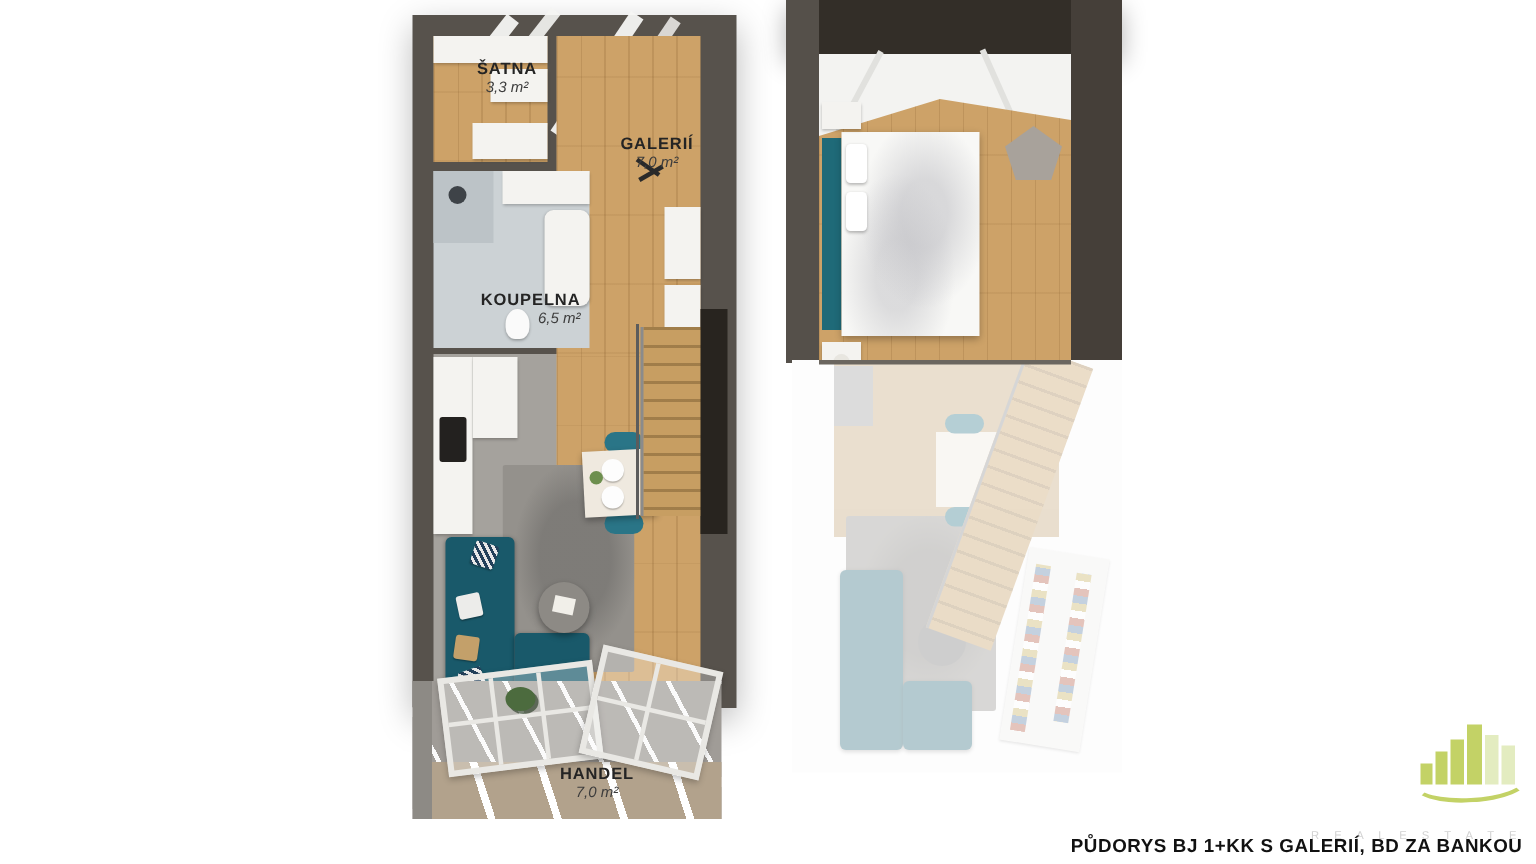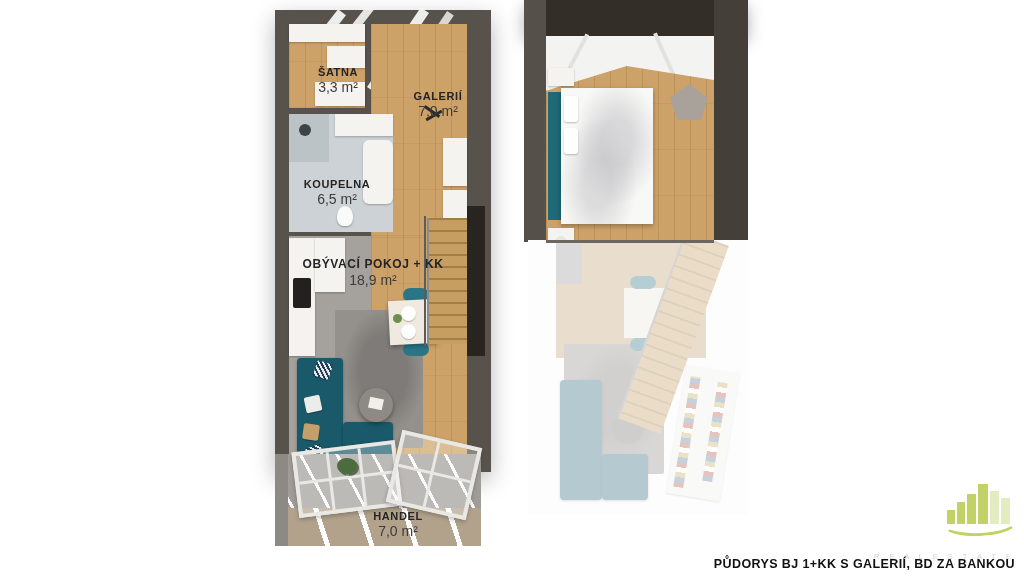--- a/index.html
+++ b/index.html
@@ -20,21 +20,21 @@
        background-image:radial-gradient(ellipse at 55% 45%,rgba(60,60,60,.25) 0 35%,transparent 60%);}
   .sofa{background:#19596a;border-radius:4px;box-shadow:0 1px 3px rgba(0,0,0,.35);}
   .pillow{position:absolute;width:16px;height:16px;border-radius:2px;box-shadow:0 1px 1px rgba(0,0,0,.3);}
   .pillow.striped{background:repeating-linear-gradient(45deg,#23405a 0 2px,#e8e8e8 2px 4px);}
   .pillow.white{background:#ececea;}
   .pillow.tan{background:#c3a06a;}
 
   
   .room-label{position:absolute;text-align:center;color:#242424;line-height:1.15;pointer-events:none;}
   .room-label .rname{font-weight:bold;font-size:11px;letter-spacing:.6px;}
-  .room-label .rarea{font-size:14px;color:#3c3c3c;}
+  .room-label .rarea{font-size:10px;color:#3c3c3c;font-style:italic;}
   .room-label.big .rname{font-size:12px;}
 
   
   .footer{position:absolute;right:9px;bottom:5px;width:480px;text-align:right;}
   .wm{position:absolute;right:0;color:#c9c9c9;pointer-events:none;}
   .wm1{bottom:22px;font-size:15px;font-weight:bold;letter-spacing:1px;}
   .wm2{bottom:10px;font-size:7.5px;letter-spacing:4px;color:#d2d2d2;}
   .title{position:relative;font-weight:bold;font-size:12.5px;color:#111;letter-spacing:.4px;margin-top:13px;}
   .disclaimer{position:relative;font-size:8.3px;color:#1d1d1d;letter-spacing:.2px;margin-top:2px;}
   .logo{position:relative;display:inline-block;width:74px;height:56px;margin-bottom:2px;}
@@ -126,35 +126,31 @@
       <div class="mull-v" style="left:62px;"></div>
       <div class="mull-h" style="top:26px;"></div>
     </div>
     <div class="glass" style="left:118px;top:428px;width:74px;height:66px;transform:rotate(13deg);">
       <div class="mull-v" style="left:33px;"></div>
       <div class="mull-h" style="top:30px;"></div>
     </div>
 
     <div class="abs" style="left:62px;top:448px;width:20px;height:16px;border-radius:50%;background:#4c6b3e;box-shadow:2px 2px 0 rgba(30,50,25,.6);"></div>
 
-    <div class="room-label" style="left:18px;top:30px;width:90px;margin-top:26px;">
+    <div class="room-label" style="left:18px;top:30px;width:90px;">
       <div class="rname">ŠATNA</div>
       <div class="rarea">3,3 m²</div>
     </div>
     <div class="room-label" style="left:118px;top:80px;width:90px;">
       <div class="rname">GALERIÍ</div>
       <div class="rarea">7,0 m²</div>
     </div>
-    <div class="room-label" style="left:12px;top:168px;width:100px;">
+    <div class="room-label" style="left:12px;top:184px;width:100px;text-align:right;">
       <div class="rname">KOUPELNA</div>
       <div class="rarea">6,5 m²</div>
-    </div>
-    <div class="room-label big" style="left:8px;top:248px;width:180px;">
-      <div class="rname">OBÝVACÍ POKOJ + KK</div>
-      <div class="rarea">18,9 m²</div>
     </div>
     <div class="room-label" style="left:78px;top:500px;width:90px;">
       <div class="rname">HANDEL</div>
       <div class="rarea">7,0 m²</div>
     </div>
   </div>
 
   <div class="abs" style="left:518px;top:0px;width:230px;height:515px;">
 
     <div class="abs" style="left:6px;top:0;width:224px;height:36px;background:#332e28;box-shadow:0 6px 16px rgba(0,0,0,.3);"></div>

